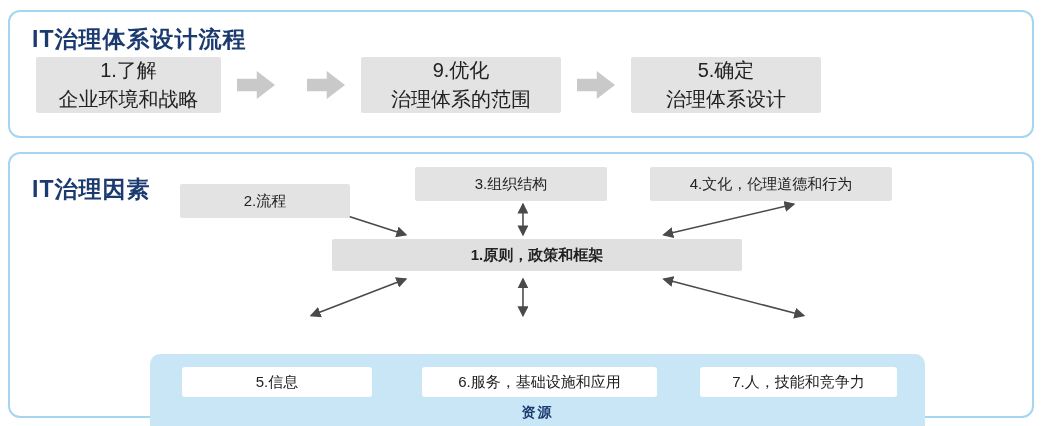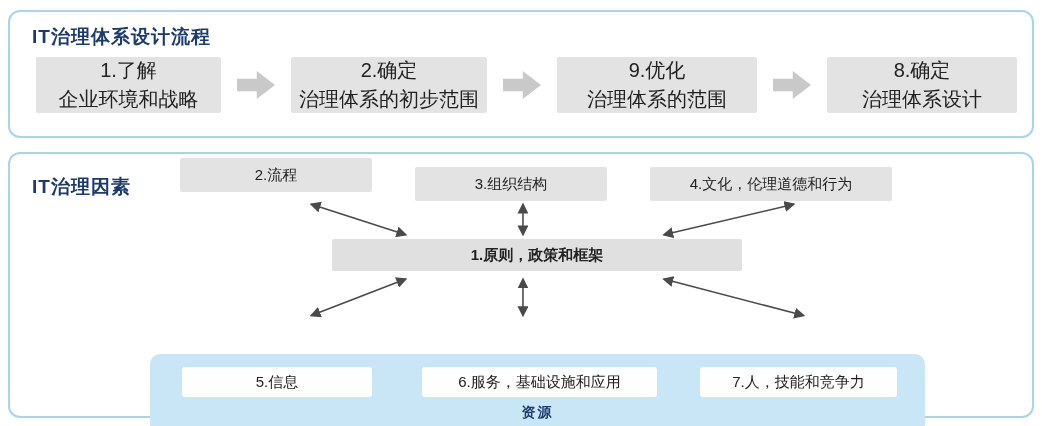--- a/index.html
+++ b/index.html
@@ -9,21 +9,21 @@
   .panel{
     position:absolute;left:8px;width:1026px;
     background:#fff;border:2px solid #a6d5ef;border-radius:12px;
     box-sizing:border-box;
   }
   .panel-top{top:10px;height:128px;}
   .panel-bottom{top:152px;height:266px;}
 
   .panel-title{
     position:absolute;left:22px;top:12px;margin:0;
-    font-size:19px;font-weight:bold;color:#1b3a70;letter-spacing:1px;
+    font-size:23px;font-weight:bold;color:#1b3a70;letter-spacing:1px;
   }
   .panel-bottom .panel-title{top:20px;}
 
   
   .flow-row{
     position:absolute;left:26px;top:45px;display:flex;align-items:center;
   }
   .step-box{
     height:56px;background:#e3e3e3;border-radius:2px;
     display:flex;flex-direction:column;justify-content:center;align-items:center;
@@ -34,21 +34,21 @@
     width:38px;height:28px;background:#c9c9c9;margin:0 16px;flex:0 0 auto;
     clip-path:polygon(0 28%,52% 28%,52% 0,100% 50%,52% 100%,52% 72%,0 72%);
   }
 
   
   .factor-box{
     position:absolute;height:34px;background:#e3e3e3;border-radius:2px;
     display:flex;align-items:center;justify-content:center;
     font-size:15px;color:#222;
   }
-  .f2{left:170px;top:4px;width:192px;}
+  .f2{left:170px;top:30px;width:170px;}
   .f3{left:405px;top:13px;width:192px;}
   .f4{left:640px;top:13px;width:242px;}
   .center-box{
     position:absolute;left:322px;top:85px;width:410px;height:32px;
     background:#e0e0e0;border-radius:2px;
     display:flex;align-items:center;justify-content:center;
     font-size:15px;font-weight:bold;color:#222;
   }
   .resource-container{
     position:absolute;left:140px;top:168px;width:775px;height:86px;
@@ -74,32 +74,28 @@
 <div class="page">
 
   <section class="panel panel-top">
     <h2 class="panel-title">IT治理体系设计流程</h2>
     <div class="flow-row">
       <div class="step-box w1">
         <span>1.了解</span>
         <span>企业环境和战略</span>
       </div>
       <div class="flow-arrow"></div>
-      <div class="step-box w2">
-        <span>2.确定</span>
-        <span>治理体系的初步范围</span>
-      </div>
       <div class="flow-arrow"></div>
       <div class="step-box w3">
         <span>9.优化</span>
         <span>治理体系的范围</span>
       </div>
       <div class="flow-arrow"></div>
       <div class="step-box w4">
-        <span>8.确定</span>
+        <span>5.确定</span>
         <span>治理体系设计</span>
       </div>
     </div>
   </section>
 
   <section class="panel panel-bottom">
     <h2 class="panel-title">IT治理因素</h2>
 
     <svg class="arrows" viewBox="0 0 1026 266" aria-hidden="true">
       <defs>

